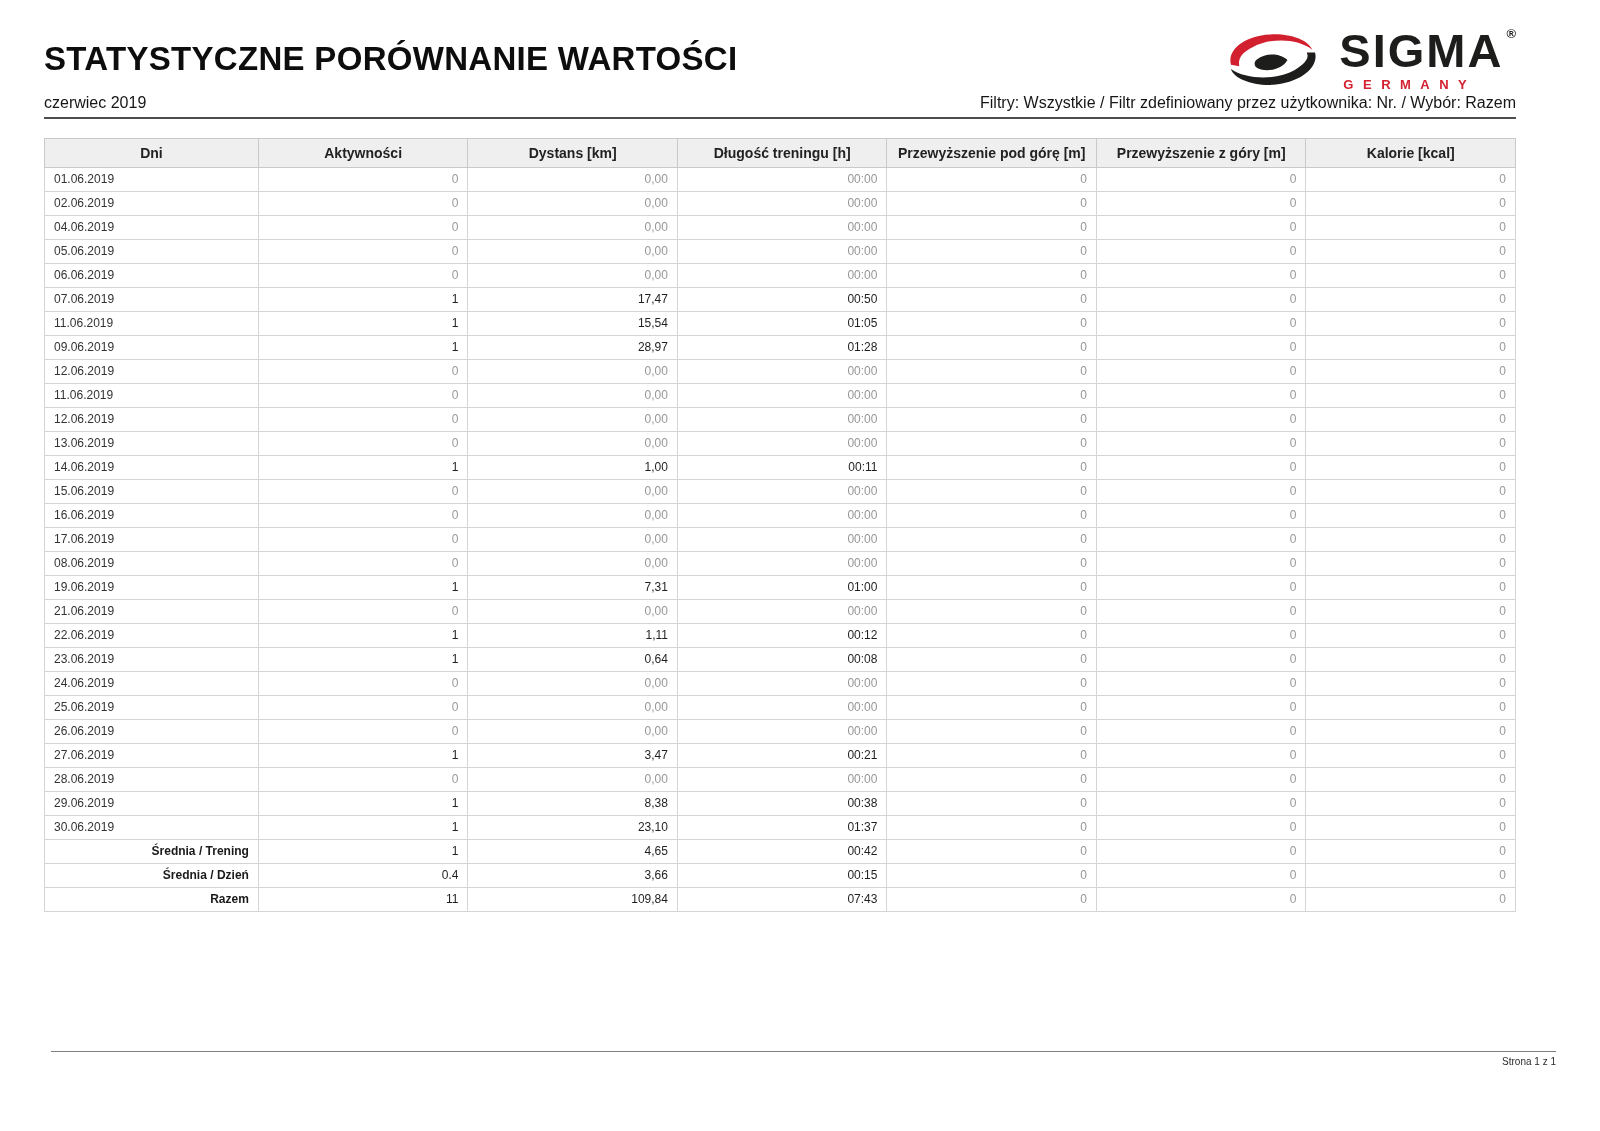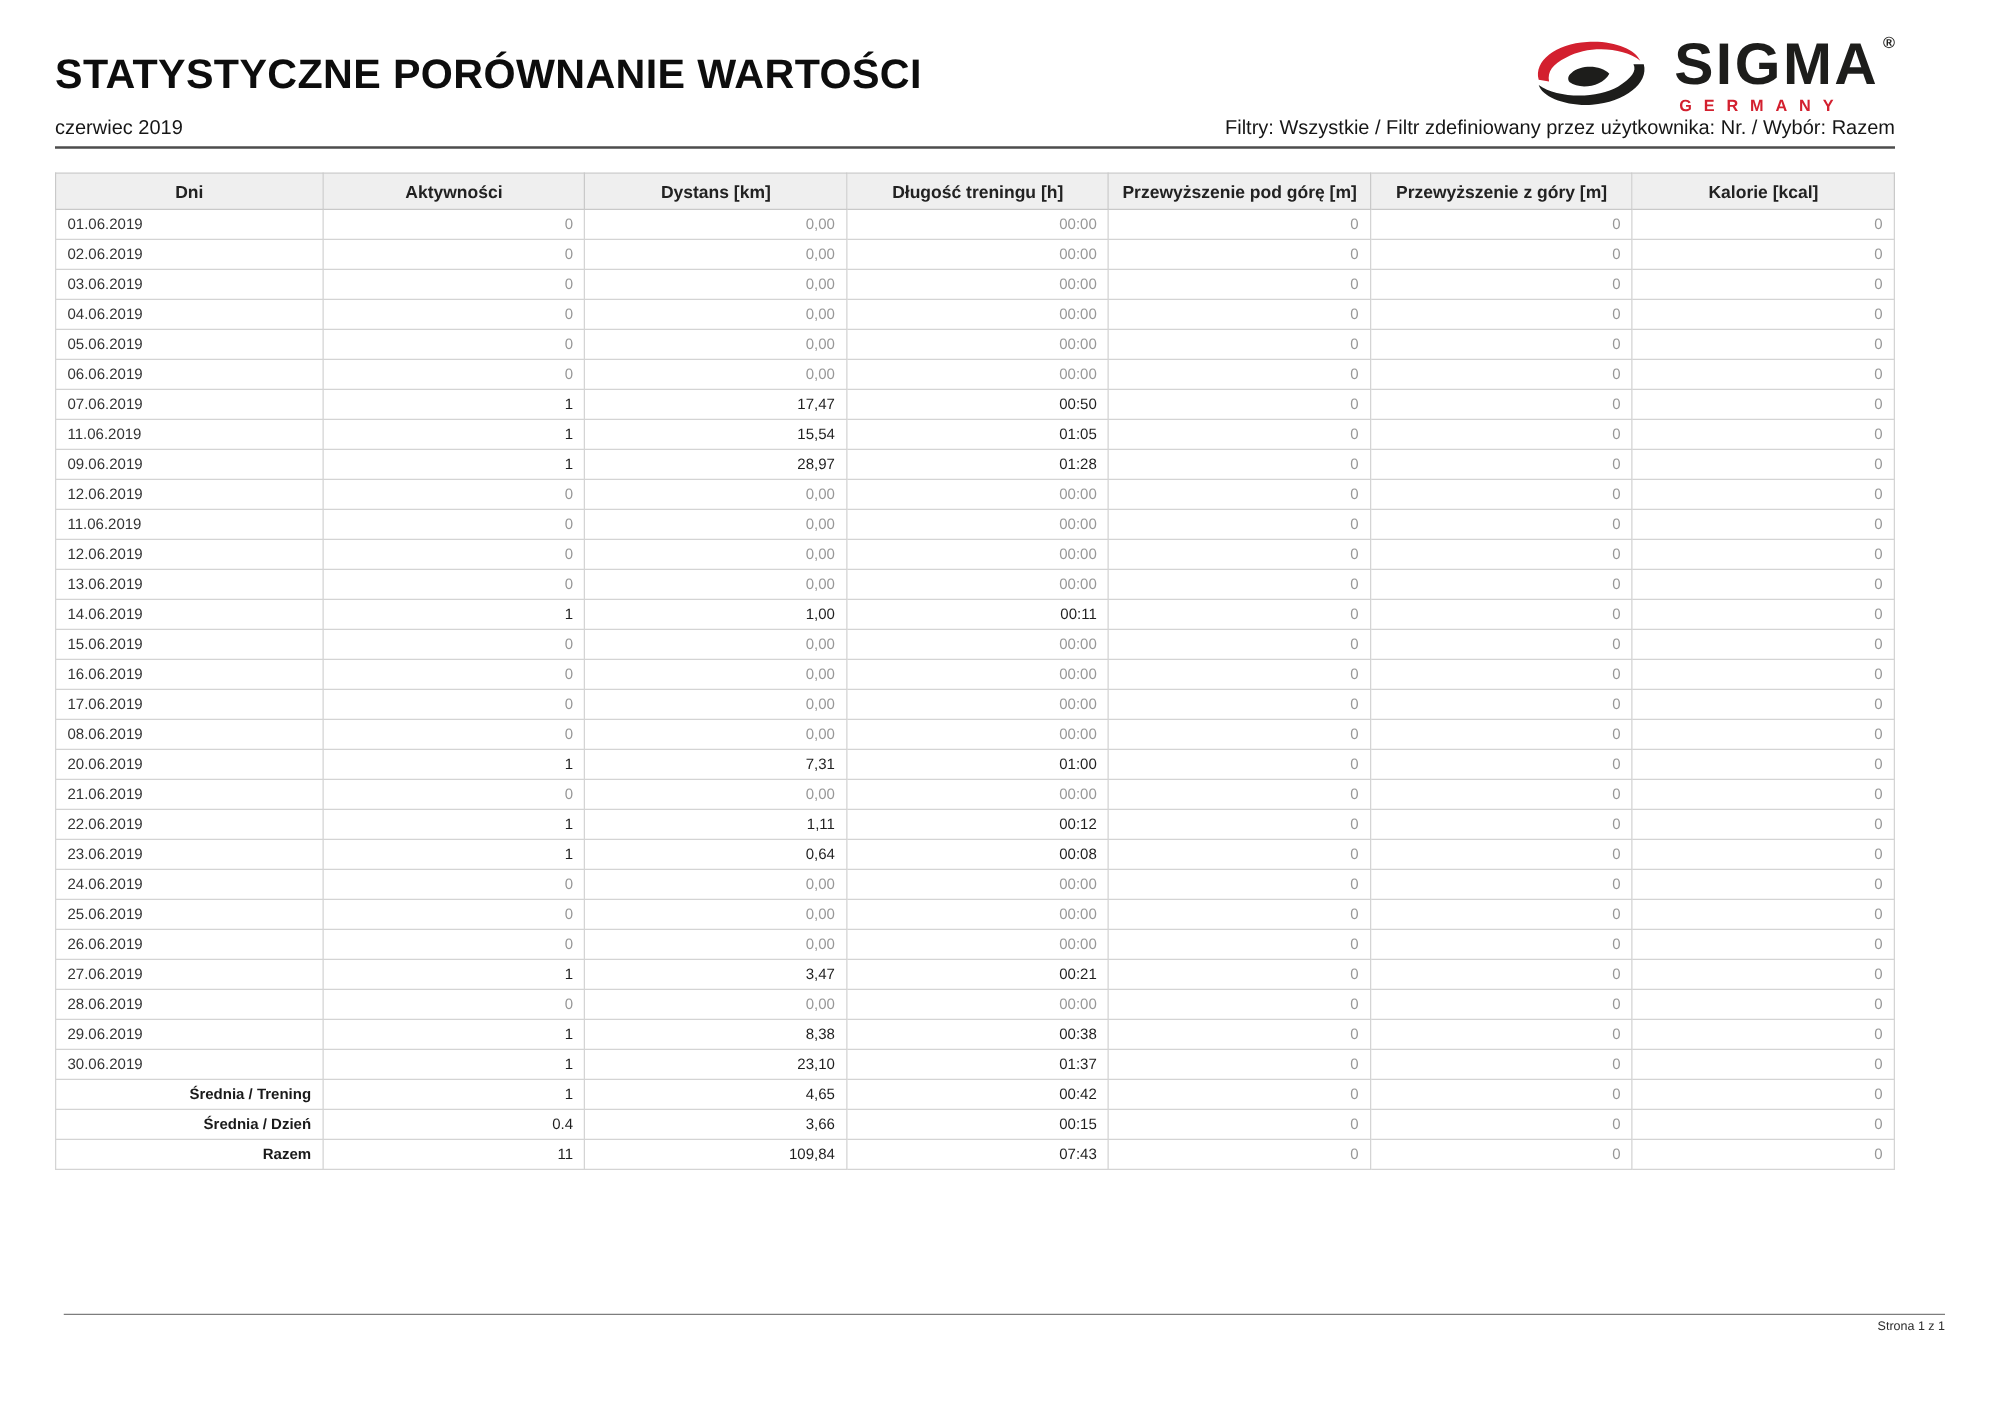--- a/index.html
+++ b/index.html
@@ -13,21 +13,21 @@
 
   
   .header-row {
     display: flex; justify-content: space-between; align-items: flex-start;
     margin: 24px 84px 0 44px;
   }
   .title {
     font-size: 33px; font-weight: bold; color: #0d0d0d;
     letter-spacing: 0.3px; padding-top: 16px; white-space: nowrap;
   }
-  .logo { display: flex; gap: 14px; padding-top: 4px; }
+  .logo { display: flex; align-items: center; gap: 14px; padding-top: 4px; }
   .emblem { width: 104px; height: 62px; }
   .emblem svg { width: 100%; height: 100%; }
   .wordmark-block { display: flex; flex-direction: column; align-items: flex-start; }
   .wordmark-line { display: flex; align-items: flex-start; }
   .wordmark {
     font-size: 47px; font-weight: bold; color: #1d1d1b;
     letter-spacing: 2px; line-height: 46px;
   }
   .reg { font-size: 13px; font-weight: bold; color: #1d1d1b; margin-left: 3px; margin-top: -2px; }
   .country {
@@ -142,29 +142,20 @@
           <tr class="day">
             <td class="c-label">02.06.2019</td>
             <td class="c-val zero">0</td>
             <td class="c-val zero">0,00</td>
             <td class="c-val zero">00:00</td>
             <td class="c-val zero">0</td>
             <td class="c-val zero">0</td>
             <td class="c-val zero">0</td>
           </tr>
           <tr class="day">
-            <td class="c-label">03.06.2019</td>
-            <td class="c-val zero">0</td>
-            <td class="c-val zero">0,00</td>
-            <td class="c-val zero">00:00</td>
-            <td class="c-val zero">0</td>
-            <td class="c-val zero">0</td>
-            <td class="c-val zero">0</td>
-          </tr>
-          <tr class="day">
             <td class="c-label">04.06.2019</td>
             <td class="c-val zero">0</td>
             <td class="c-val zero">0,00</td>
             <td class="c-val zero">00:00</td>
             <td class="c-val zero">0</td>
             <td class="c-val zero">0</td>
             <td class="c-val zero">0</td>
           </tr>
           <tr class="day">
             <td class="c-label">05.06.2019</td>
@@ -286,21 +277,21 @@
           <tr class="day">
             <td class="c-label">08.06.2019</td>
             <td class="c-val zero">0</td>
             <td class="c-val zero">0,00</td>
             <td class="c-val zero">00:00</td>
             <td class="c-val zero">0</td>
             <td class="c-val zero">0</td>
             <td class="c-val zero">0</td>
           </tr>
           <tr class="day">
-            <td class="c-label">20.06.2019</td>
+            <td class="c-label">19.06.2019</td>
             <td class="c-val">1</td>
             <td class="c-val">7,31</td>
             <td class="c-val">01:00</td>
             <td class="c-val zero">0</td>
             <td class="c-val zero">0</td>
             <td class="c-val zero">0</td>
           </tr>
           <tr class="day">
             <td class="c-label">21.06.2019</td>
             <td class="c-val zero">0</td>

